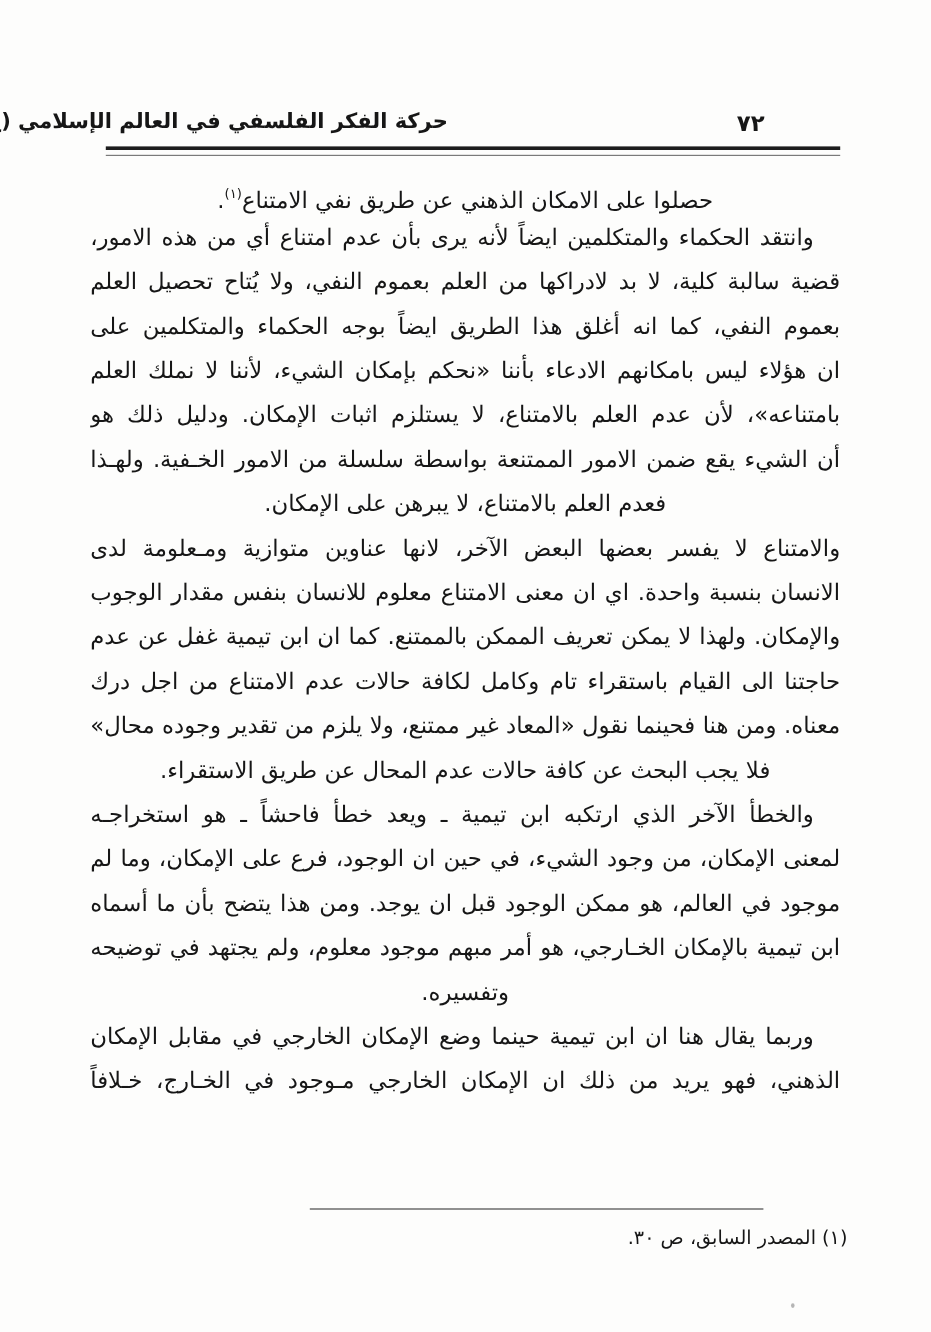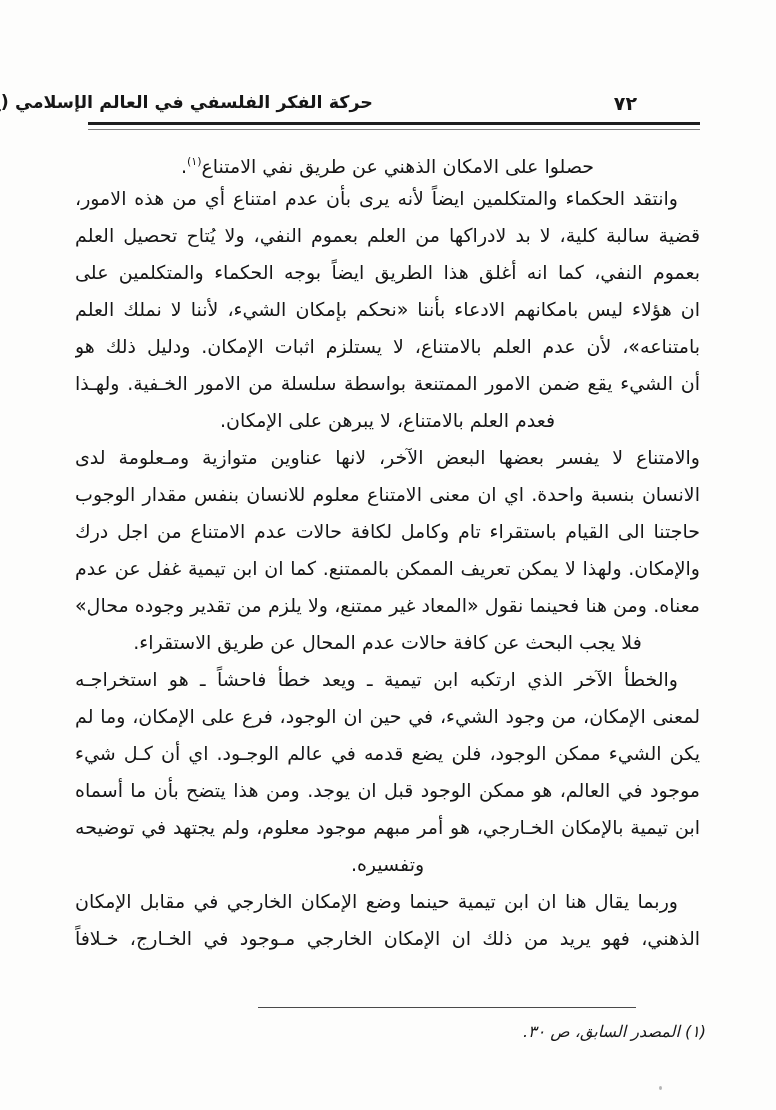--- a/index.html
+++ b/index.html
@@ -78,21 +78,20 @@
     width: 378px;
     height: 1px;
     background: #4a4a4a;
   }
   .footnote {
     position: absolute;
     top: 1022px;
     right: 70px;
     font-size: 16px;
     text-align: right;
-    font-style: italic;
   }
   .scan-artifact {
     position: absolute;
     left: 659px;
     top: 1086px;
     width: 3px;
     height: 4px;
     border-radius: 50%;
     background: #8f8f8f;
     opacity: 0.65;
@@ -111,27 +110,26 @@
     <div class="ln"><span>حصلوا على الامكان الذهني عن طريق نفي الامتناع</span><sup class="fn-ref">(١)</sup><span>.</span></div>
     <div class="ln jl ind">وانتقد الحكماء والمتكلمين ايضاً لأنه يرى بأن عدم امتناع أي من هذه الامور،</div>
     <div class="ln jl">قضية سالبة كلية، لا بد لادراكها من العلم بعموم النفي، ولا يُتاح تحصيل العلم</div>
     <div class="ln jl">بعموم النفي، كما انه أغلق هذا الطريق ايضاً بوجه الحكماء والمتكلمين على أساس</div>
     <div class="ln jl">ان هؤلاء ليس بامكانهم الادعاء بأننا «نحكم بإمكان الشيء، لأننا لا نملك العلم</div>
     <div class="ln jl">بامتناعه»، لأن عدم العلم بالامتناع، لا يستلزم اثبات الإمكان. ودليل ذلك هو</div>
     <div class="ln jl">أن الشيء يقع ضمن الامور الممتنعة بواسطة سلسلة من الامور الخـفية. ولهـذا</div>
     <div class="ln">فعدم العلم بالامتناع، لا يبرهن على الإمكان.</div>
     <div class="ln jl">والامتناع لا يفسر بعضها البعض الآخر، لانها عناوين متوازية ومـعلومة لدى</div>
     <div class="ln jl">الانسان بنسبة واحدة. اي ان معنى الامتناع معلوم للانسان بنفس مقدار الوجوب</div>
+    <div class="ln jl">والإمكان. ولهذا لا يمكن تعريف الممكن بالممتنع. كما ان ابن تيمية غفل عن عدم</div>
     <div class="ln jl">حاجتنا الى القيام باستقراء تام وكامل لكافة حالات عدم الامتناع من اجل درك</div>
-    <div class="ln jl">والإمكان. ولهذا لا يمكن تعريف الممكن بالممتنع. كما ان ابن تيمية غفل عن عدم</div>
     <div class="ln jl">معناه. ومن هنا فحينما نقول «المعاد غير ممتنع، ولا يلزم من تقدير وجوده محال»</div>
     <div class="ln">فلا يجب البحث عن كافة حالات عدم المحال عن طريق الاستقراء.</div>
     <div class="ln jl ind">والخطأ الآخر الذي ارتكبه ابن تيمية ـ ويعد خطأ فاحشاً ـ هو استخراجـه</div>
     <div class="ln jl">لمعنى الإمكان، من وجود الشيء، في حين ان الوجود، فرع على الإمكان، وما لم</div>
-    <div class="ln jl">يكن الشيء ممكن الوجود، فلن يضع قدمه في عالم الوجـود. اي أن كـل شيء</div>
     <div class="ln jl">موجود في العالم، هو ممكن الوجود قبل ان يوجد. ومن هذا يتضح بأن ما أسماه</div>
     <div class="ln jl">ابن تيمية بالإمكان الخـارجي، هو أمر مبهم موجود معلوم، ولم يجتهد في توضيحه</div>
     <div class="ln">وتفسيره.</div>
     <div class="ln jl ind">وربما يقال هنا ان ابن تيمية حينما وضع الإمكان الخارجي في مقابل الإمكان</div>
     <div class="ln jl">الذهني، فهو يريد من ذلك ان الإمكان الخارجي مـوجود في الخـارج، خـلافاً</div>
   </div>
 
   <div class="footnote-rule"></div>
   <div class="footnote">(١) المصدر السابق، ص ٣٠.</div>
 

